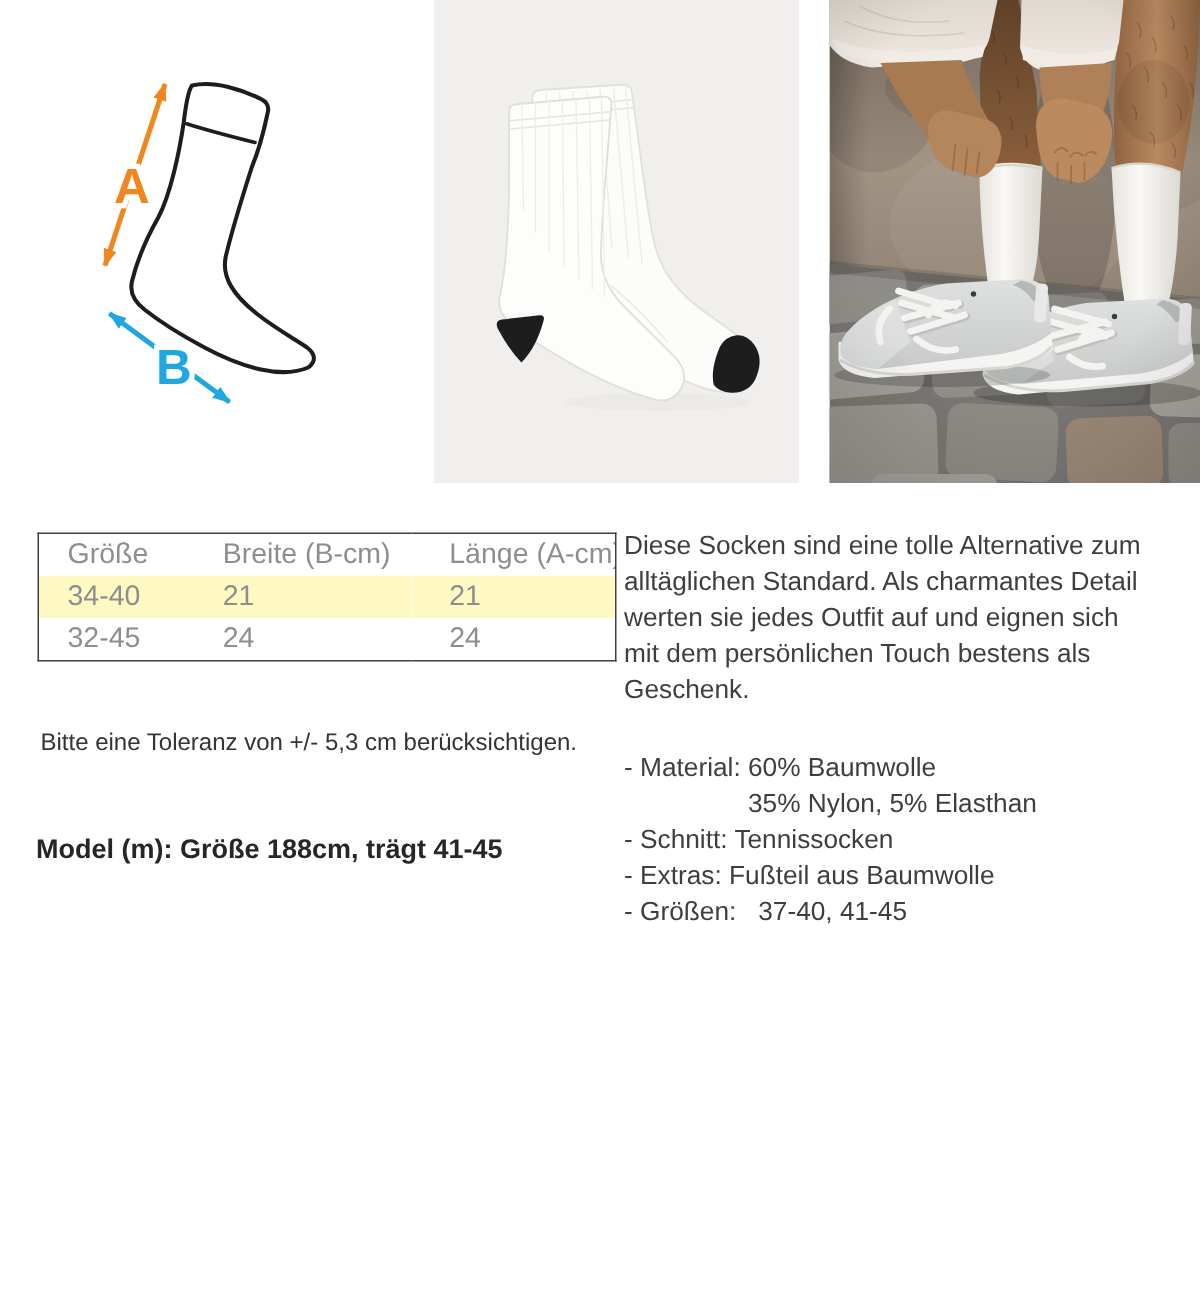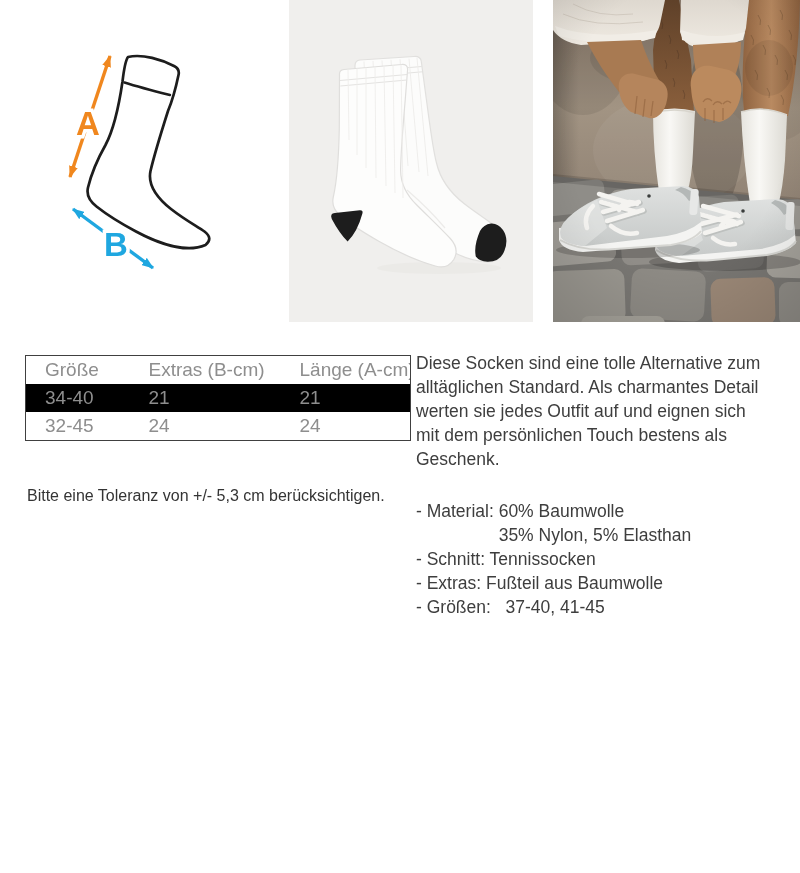--- a/index.html
+++ b/index.html
@@ -20,21 +20,21 @@
     border:1px solid #404040;
   }
   table.size-table th, table.size-table td {
     font-weight:400; text-align:left; height:28px; padding:0 0 0 19px;
     white-space:nowrap; overflow:hidden;
   }
   table.size-table col.c1 { width:104px; }
   table.size-table col.c2 { width:145px; }
   table.size-table col.c3 { width:136px; }
   table.size-table td.c3pad, table.size-table th.c3pad { padding-left:25px; }
-  table.size-table tr.striped { background:#000000; }
+  table.size-table tr.striped { background:#fef9c3; }
 
   .tolerance {
     position:absolute; left:27px; top:470px; width:390px;
     font-size:16px; line-height:19px; color:#343434;
   }
   .model-info {
     position:absolute; left:24px; top:537px; width:400px;
     font-size:18px; line-height:22px; font-weight:700; color:#262626;
   }
   .description {
@@ -337,39 +337,40 @@
 
   <table class="size-table">
     <colgroup>
         <col class="c1">
         <col class="c2">
         <col class="c3">
       </colgroup>
     <thead>
       <tr>
         <th>Größe</th>
-        <th>Extras (B-cm)</th>
+        <th>Breite (B-cm)</th>
         <th class="c3pad">Länge (A-cm)</th>
       </tr>
     </thead>
     <tbody>
       <tr class="striped">
         <td>34-40</td>
         <td>21</td>
         <td class="c3pad">21</td>
       </tr>
       <tr>
         <td>32-45</td>
         <td>24</td>
         <td class="c3pad">24</td>
       </tr>
     </tbody>
   </table>
 
   <p class="tolerance">Bitte eine Toleranz von +/- 5,3 cm berücksichtigen.</p>
+  <p class="model-info">Model (m): Größe 188cm, trägt 41-45</p>
 
   <div class="description">
     <p class="para">Diese Socken sind eine tolle Alternative zum
 alltäglichen Standard. Als charmantes Detail
 werten sie jedes Outfit auf und eignen sich
 mit dem persönlichen Touch bestens als
 Geschenk.</p>
     <p class="para">- Material: 60% Baumwolle
                  35% Nylon, 5% Elasthan
 - Schnitt: Tennissocken

